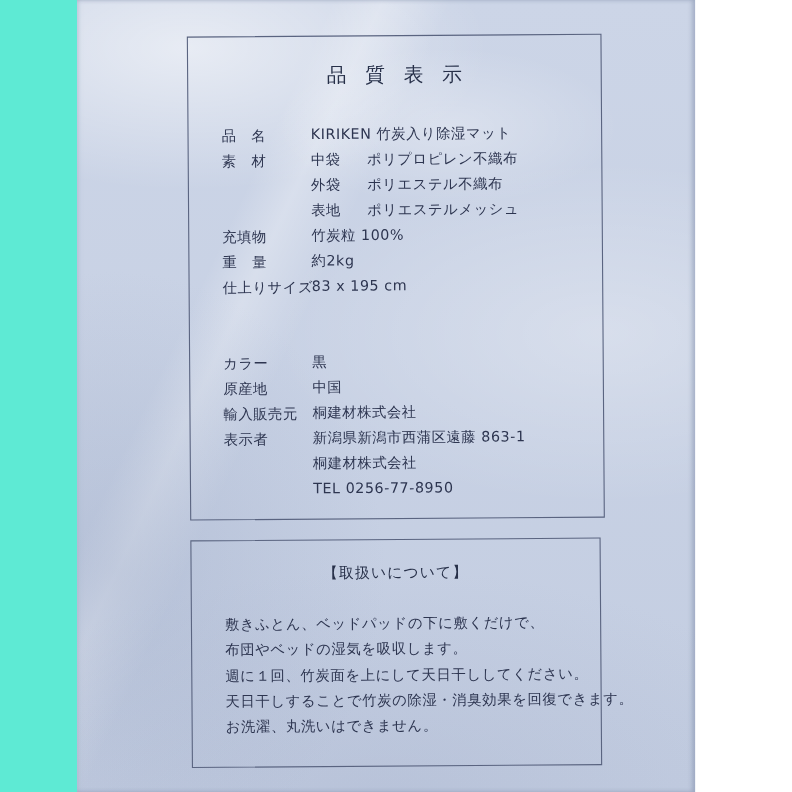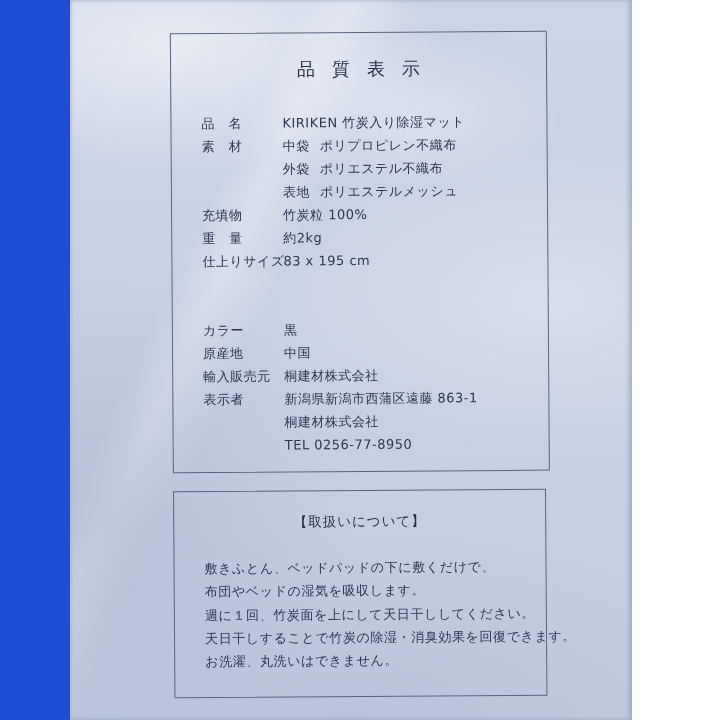--- a/index.html
+++ b/index.html
@@ -8,21 +8,21 @@
     width: 720px;
     height: 720px;
     background: #ffffff;
     overflow: hidden;
     font-family: "DejaVu Sans", sans-serif;
   }
   .stage {
     position: relative;
     width: 570px;
     height: 720px;
-    background: #1d4ed8;
+    background: #5eead4;
   }
   
   .paper {
     position: absolute;
     left: 70px;
     top: 0;
     width: 562px;
     height: 720px;
     background:
       radial-gradient(ellipse 420px 200px at 18% 6%, rgba(255,255,255,0.55), transparent 65%),
@@ -83,21 +83,21 @@
     white-space: nowrap;
     letter-spacing: 0.5px;
     font-family: Liberation Serif, serif;
   }
   .valwrap {
     position: absolute;
     left: 111px;
     white-space: nowrap;
     letter-spacing: 0.5px;
   }
-  .sub { margin-right: 10px; }
+  .sub { margin-right: 24px; }
   .sub:empty { margin-right: 0; }
   .c-title {
     margin-top: 21px;
     text-align: center;
     font-size: 13.5px;
     line-height: 18px;
     letter-spacing: 1px;
     color: #273049;
   }
   .c-lines {

